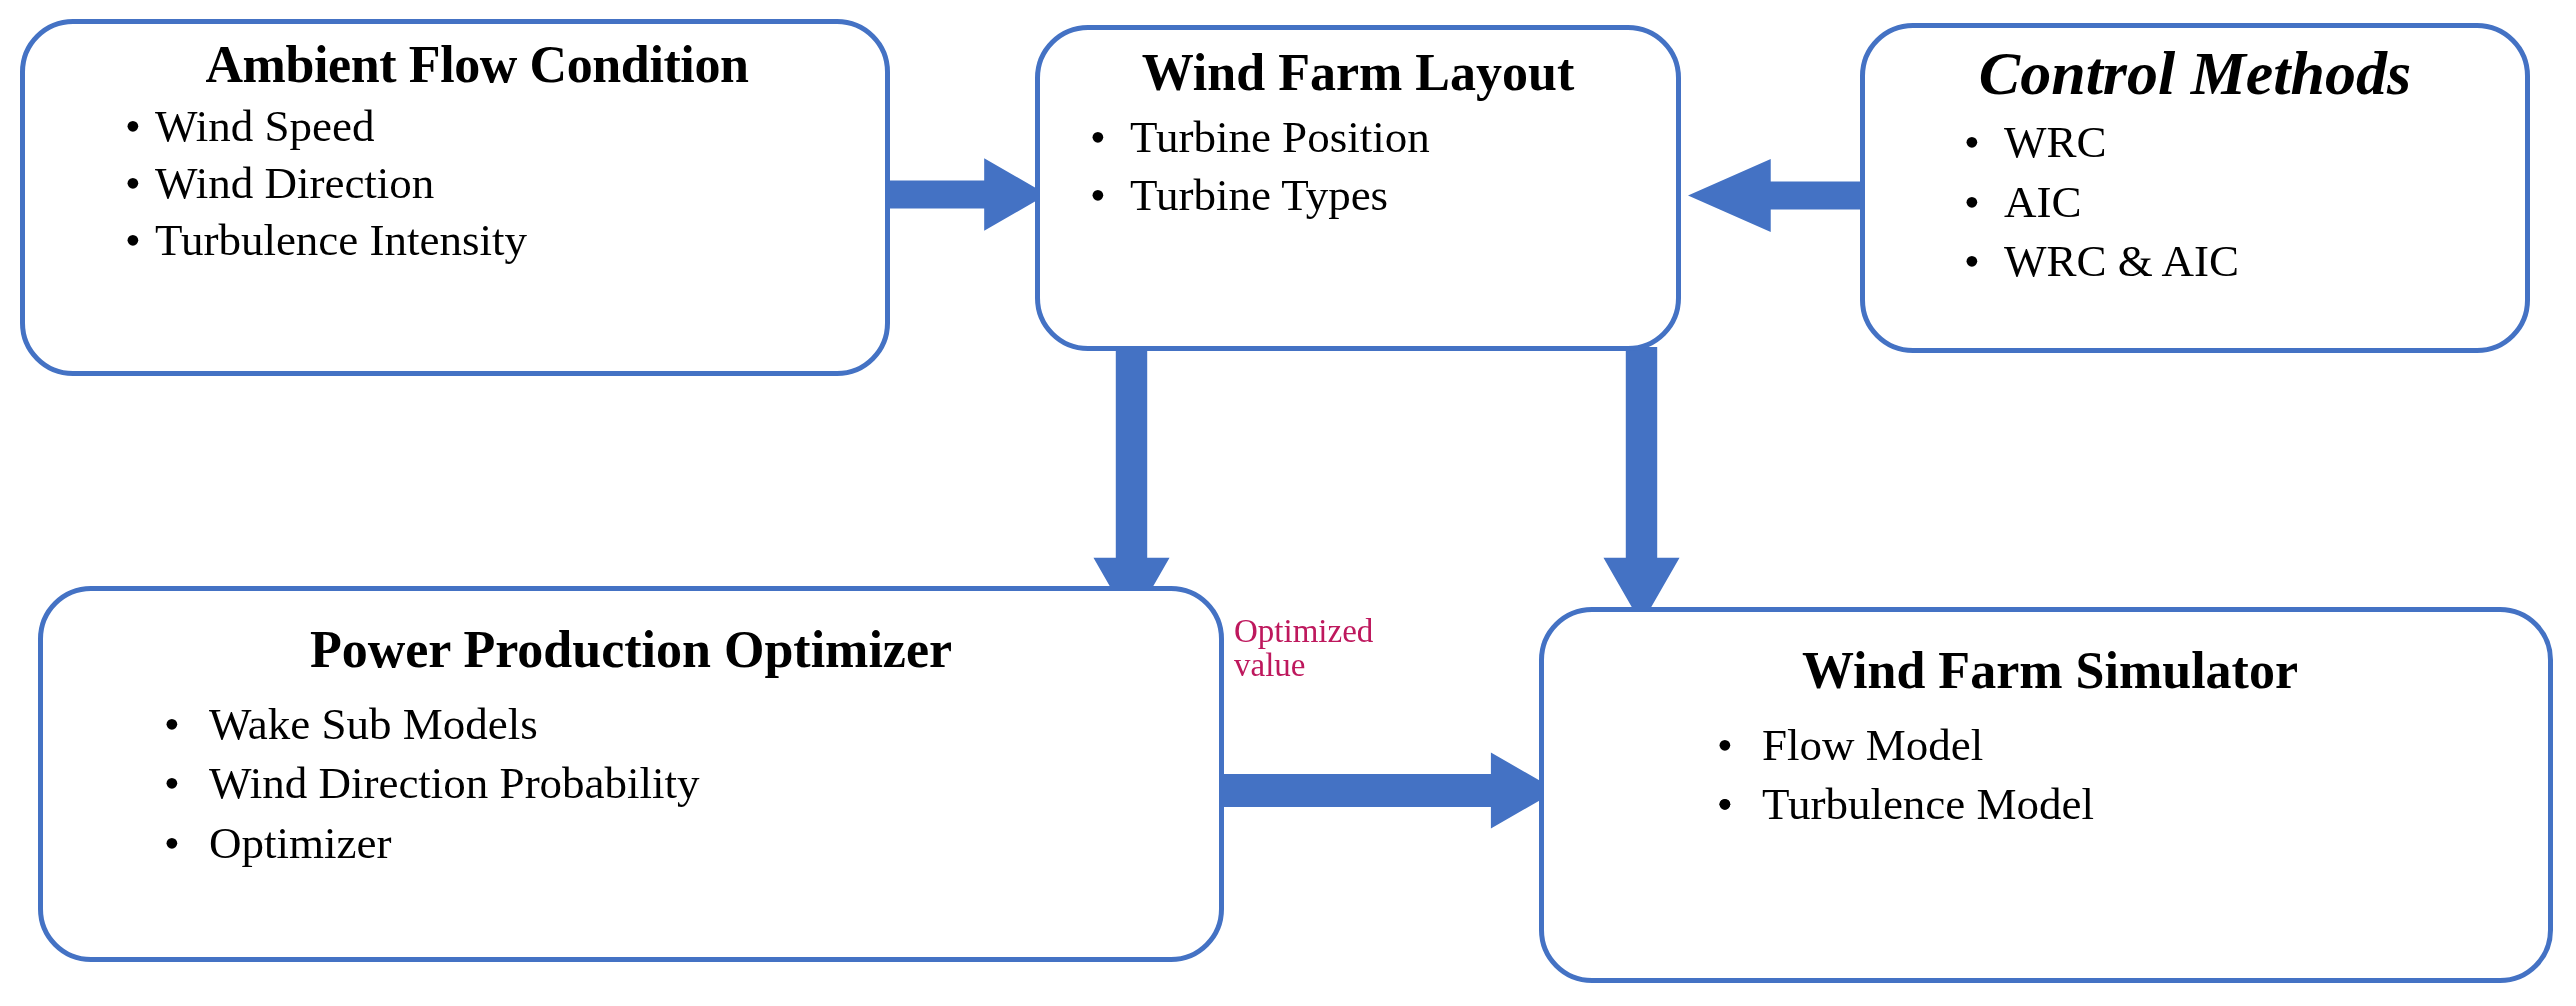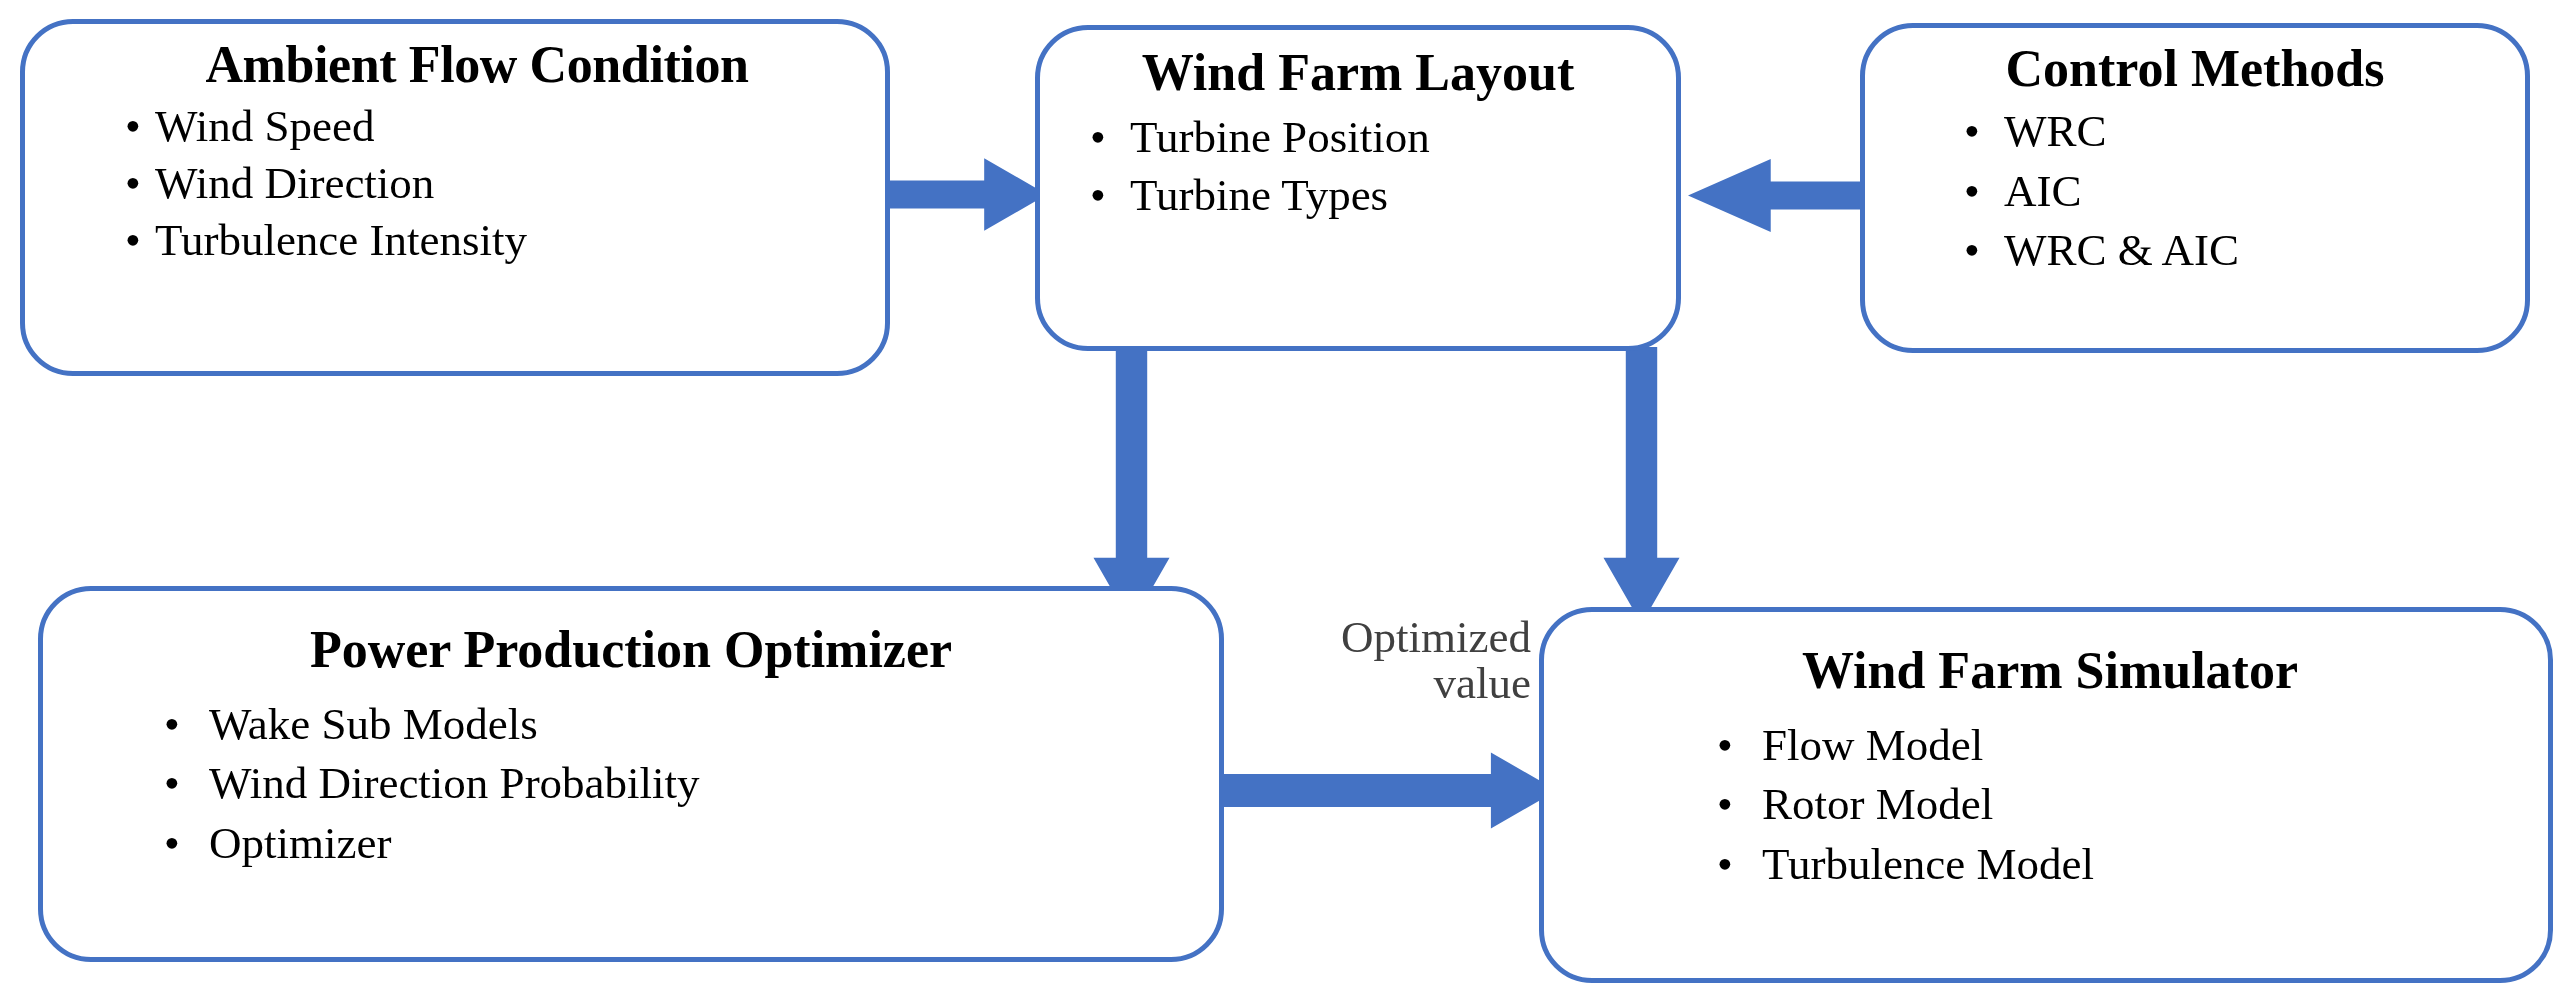--- a/index.html
+++ b/index.html
@@ -65,21 +65,21 @@
     left: 1035px; top: 25px; width: 646px; height: 326px;
   }
   #node-layout .node-title { font-size: 52px; margin-top: 15px; }
   #node-layout .bullets { margin-top: 11.6px; padding-left: 50px; font-size: 45px; }
   #node-layout .bullets li { padding-left: 40px; margin-bottom: 6.6px; }
 
   
   #node-control {
     left: 1860px; top: 23px; width: 670px; height: 330px;
   }
-  #node-control .node-title { font-size: 52px; margin-top: 13.2px; }
+  #node-control .node-title { font-size: 62px; margin-top: 13.2px; font-style: italic; }
   #node-control .bullets { margin-top: 10px; padding-left: 99px; font-size: 45px; }
   #node-control .bullets li { padding-left: 40px; margin-bottom: 8.3px; }
 
   
   #node-optimizer {
     left: 38px; top: 586px; width: 1186px; height: 376px;
   }
   #node-optimizer .node-title { font-size: 52px; margin-top: 31px; }
   #node-optimizer .bullets { margin-top: 21.5px; padding-left: 121px; font-size: 45px; }
   #node-optimizer .bullets li { padding-left: 45px; margin-bottom: 8.3px; }
@@ -101,24 +101,24 @@
   #arrow-layout-to-optimizer { left: 1090px; top: 347px; width: 83px; height: 277px; }
   #arrow-layout-to-simulator { left: 1600px; top: 347px; width: 83px; height: 277px; }
   #arrow-optimizer-to-simulator { left: 1210px; top: 749px; width: 347px; height: 83px; }
 
   
   #optimized-label {
     position: absolute;
     left: 1234px;
     top: 615px;
     width: 297px;
-    text-align: right;
-    font-size: 45px;
+    text-align: left;
+    font-size: 33px;
     line-height: 1.02;
-    color: #404040;
+    color: #be185d;
     z-index: 4;
   }
 </style>
 </head>
 <body>
 
 <div id="canvas">
 
   <div class="node" id="node-ambient">
     <div class="node-title">Ambient Flow Condition</div>
@@ -190,21 +190,20 @@
 
   <div class="node" id="node-simulator">
     <div class="node-title">Wind  Farm Simulator</div>
     <ul class="bullets">
       <li>
         <span class="bul">•</span>
         <span class="txt">Flow Model</span>
       </li>
       <li>
         <span class="bul">•</span>
-        <span class="txt">Rotor Model</span>
       </li>
       <li>
         <span class="bul">•</span>
         <span class="txt">Turbulence Model</span>
       </li>
     </ul>
   </div>
 
   <div class="arrow" id="arrow-ambient-to-layout">
     <svg viewBox="0 0 196 100" width="162" height="83" xmlns="http://www.w3.org/2000/svg">

